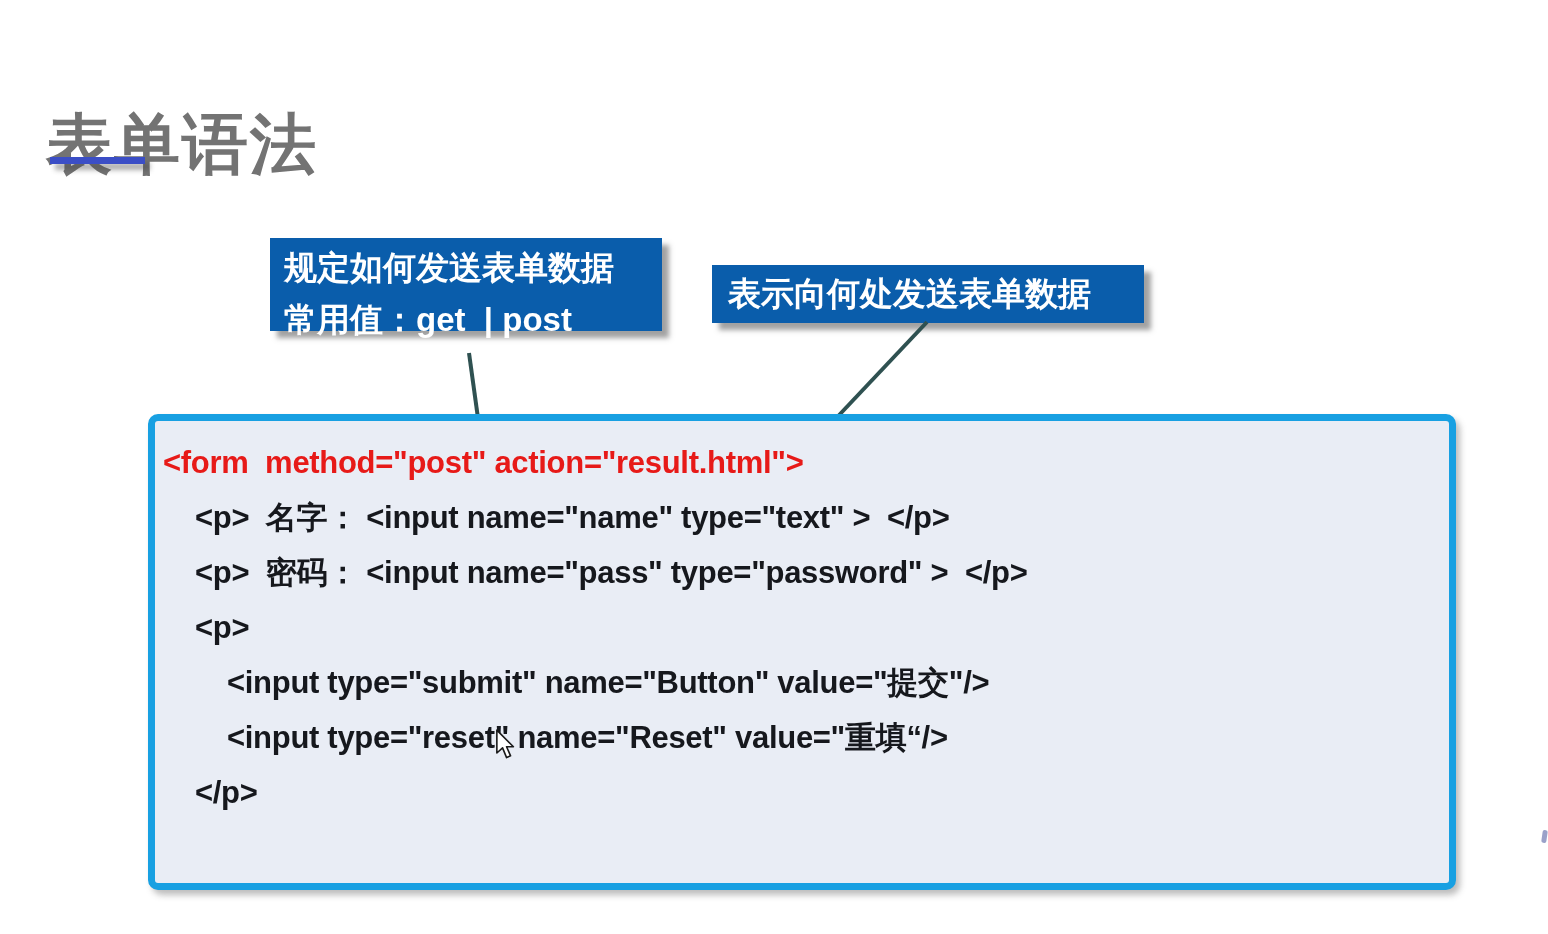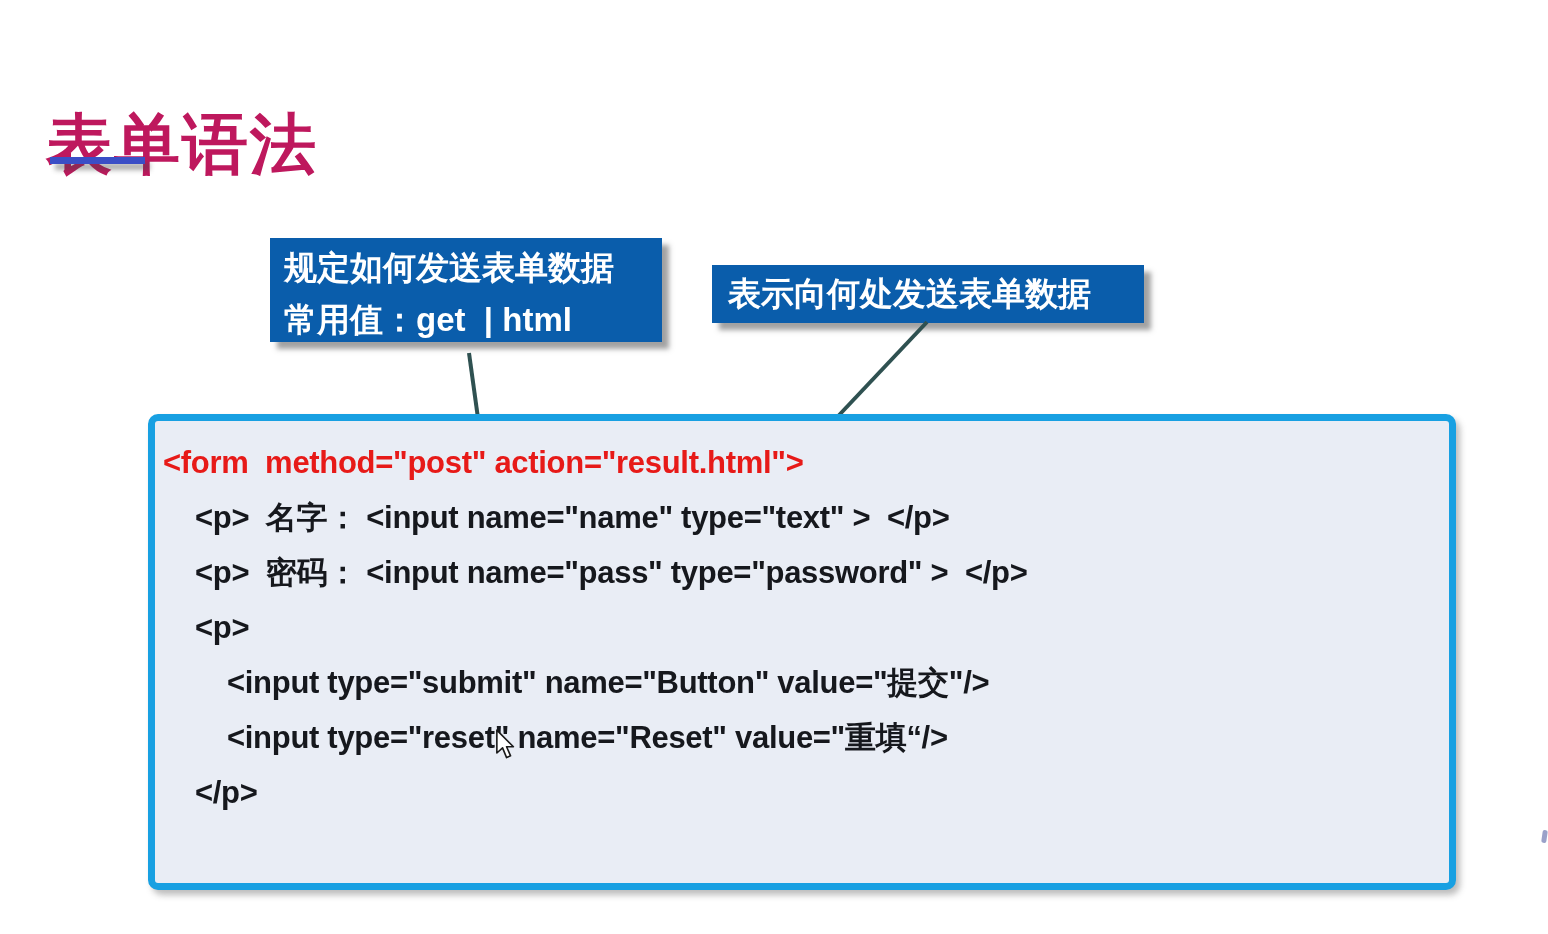--- a/index.html
+++ b/index.html
@@ -4,35 +4,35 @@
 <style>
   html,body{margin:0;padding:0;}
   body{
     width:1548px;height:934px;position:relative;overflow:hidden;
     background:#ffffff;
     font-family:"Liberation Sans", sans-serif;
   }
   
   .slide-title{
     position:absolute;left:46px;top:56px;
-    font-size:66px;font-weight:bold;color:#be185d;letter-spacing:2px;
+    font-size:66px;font-weight:bold;color:#737373;letter-spacing:2px;
   }
   .title-underline{
     position:absolute;left:50px;top:157px;width:95px;height:7px;
     background:#3b4ec6;
     box-shadow:5px 6px 5px rgba(70,70,70,0.45);
   }
   
   .callout{
     position:absolute;background:#0a5dab;color:#ffffff;font-weight:bold;
     box-shadow:7px 7px 5px rgba(70,70,70,0.5);
     box-sizing:border-box;
   }
   .callout-method{
-    left:270px;top:238px;width:392px;height:104px;
+    left:270px;top:238px;width:392px;height:93px;
     font-size:33px;line-height:52px;padding:4px 0 0 14px;
   }
   .callout-action{
     left:712px;top:265px;width:432px;height:58px;
     font-size:33px;line-height:56px;padding:1px 0 0 16px;
   }
   .callout .co-line{white-space:pre;}
   
   .arrow-layer{
     position:absolute;left:0;top:0;width:1548px;height:934px;
@@ -70,21 +70,21 @@
 </head>
 <body>
 
 <div>
 
   <h1 class="slide-title">表单语法</h1>
   <div class="title-underline"></div>
 
   <div class="callout callout-method">
     <div class="co-line">规定如何发送表单数据</div>
-    <div class="co-line">常用值：get  | html</div>
+    <div class="co-line">常用值：get  | post</div>
   </div>
 
   <div class="callout callout-action">
     <div class="co-line">表示向何处发送表单数据</div>
   </div>
 
   <svg class="arrow-layer" viewBox="0 0 1548 934" xmlns="http://www.w3.org/2000/svg">
     <defs>
       <marker id="ah" markerUnits="userSpaceOnUse" markerWidth="22" markerHeight="18" refX="13" refY="7.5" orient="auto">
         <path d="M0,0 L16,7.5 L0,15 Z" fill="#2f5151"></path>

